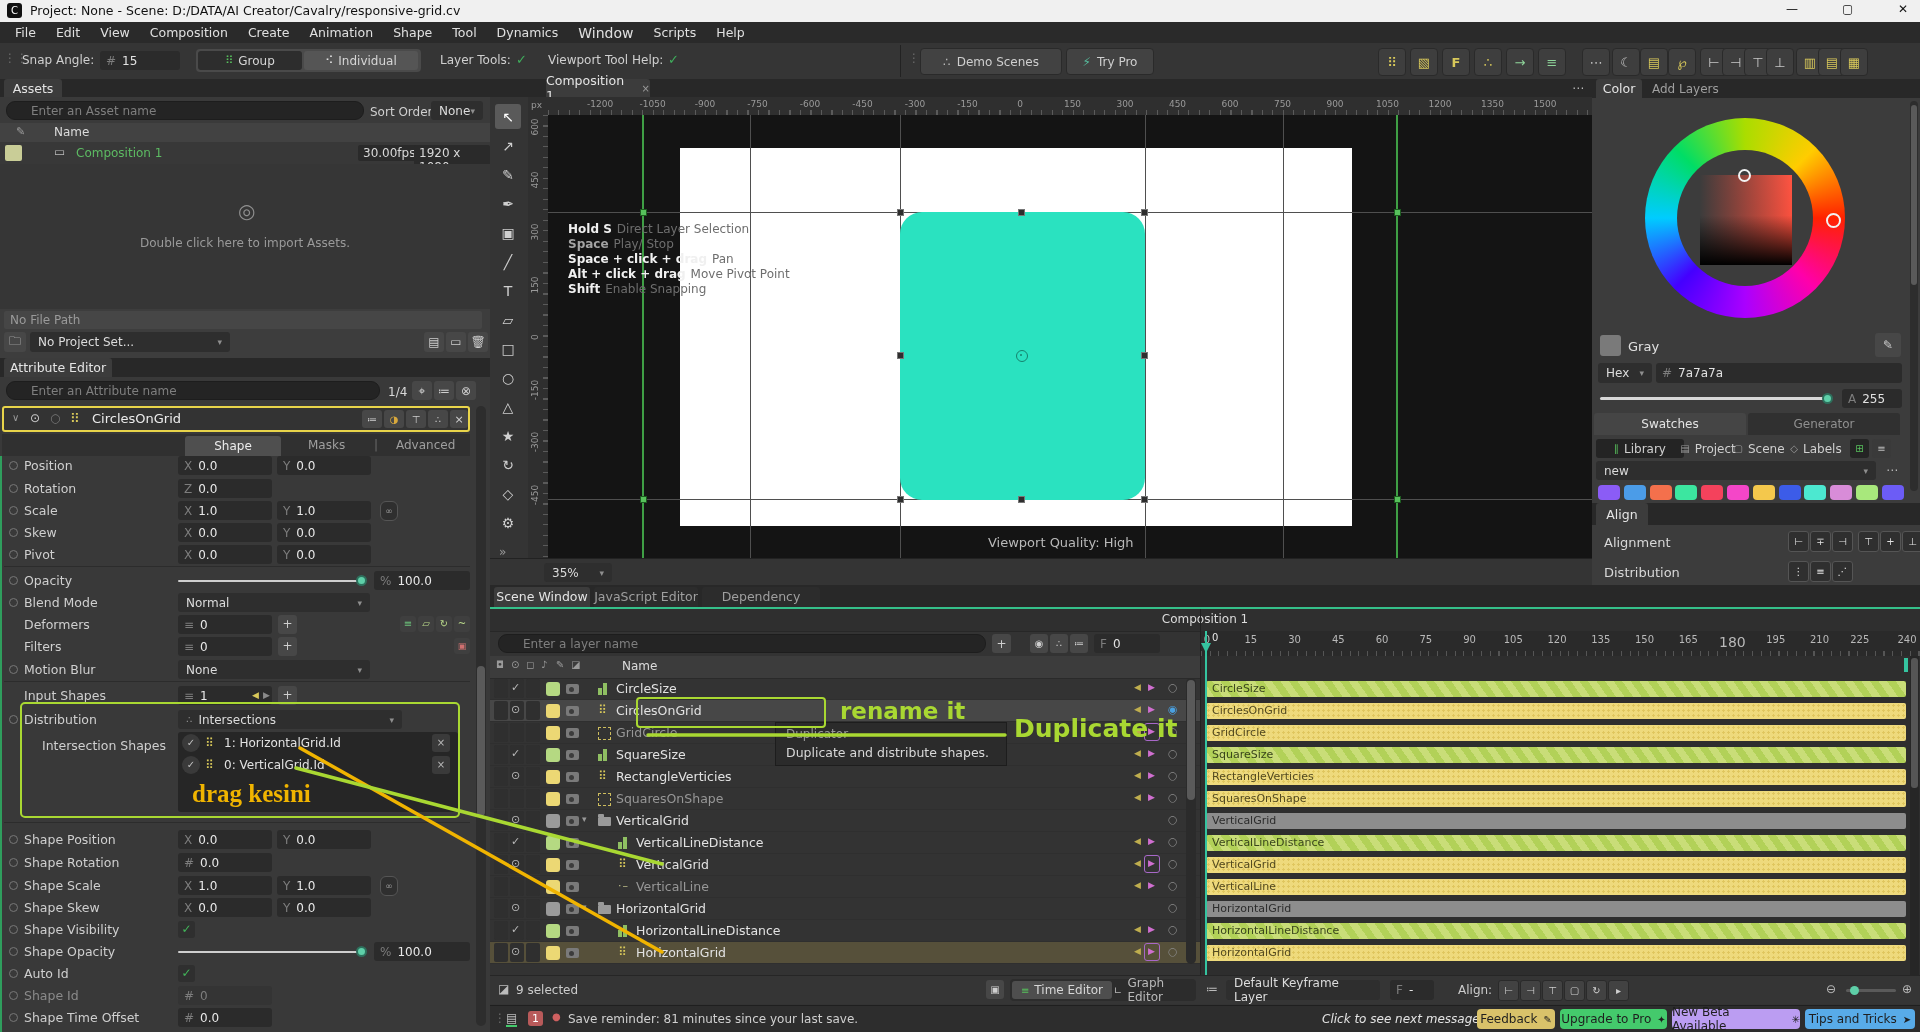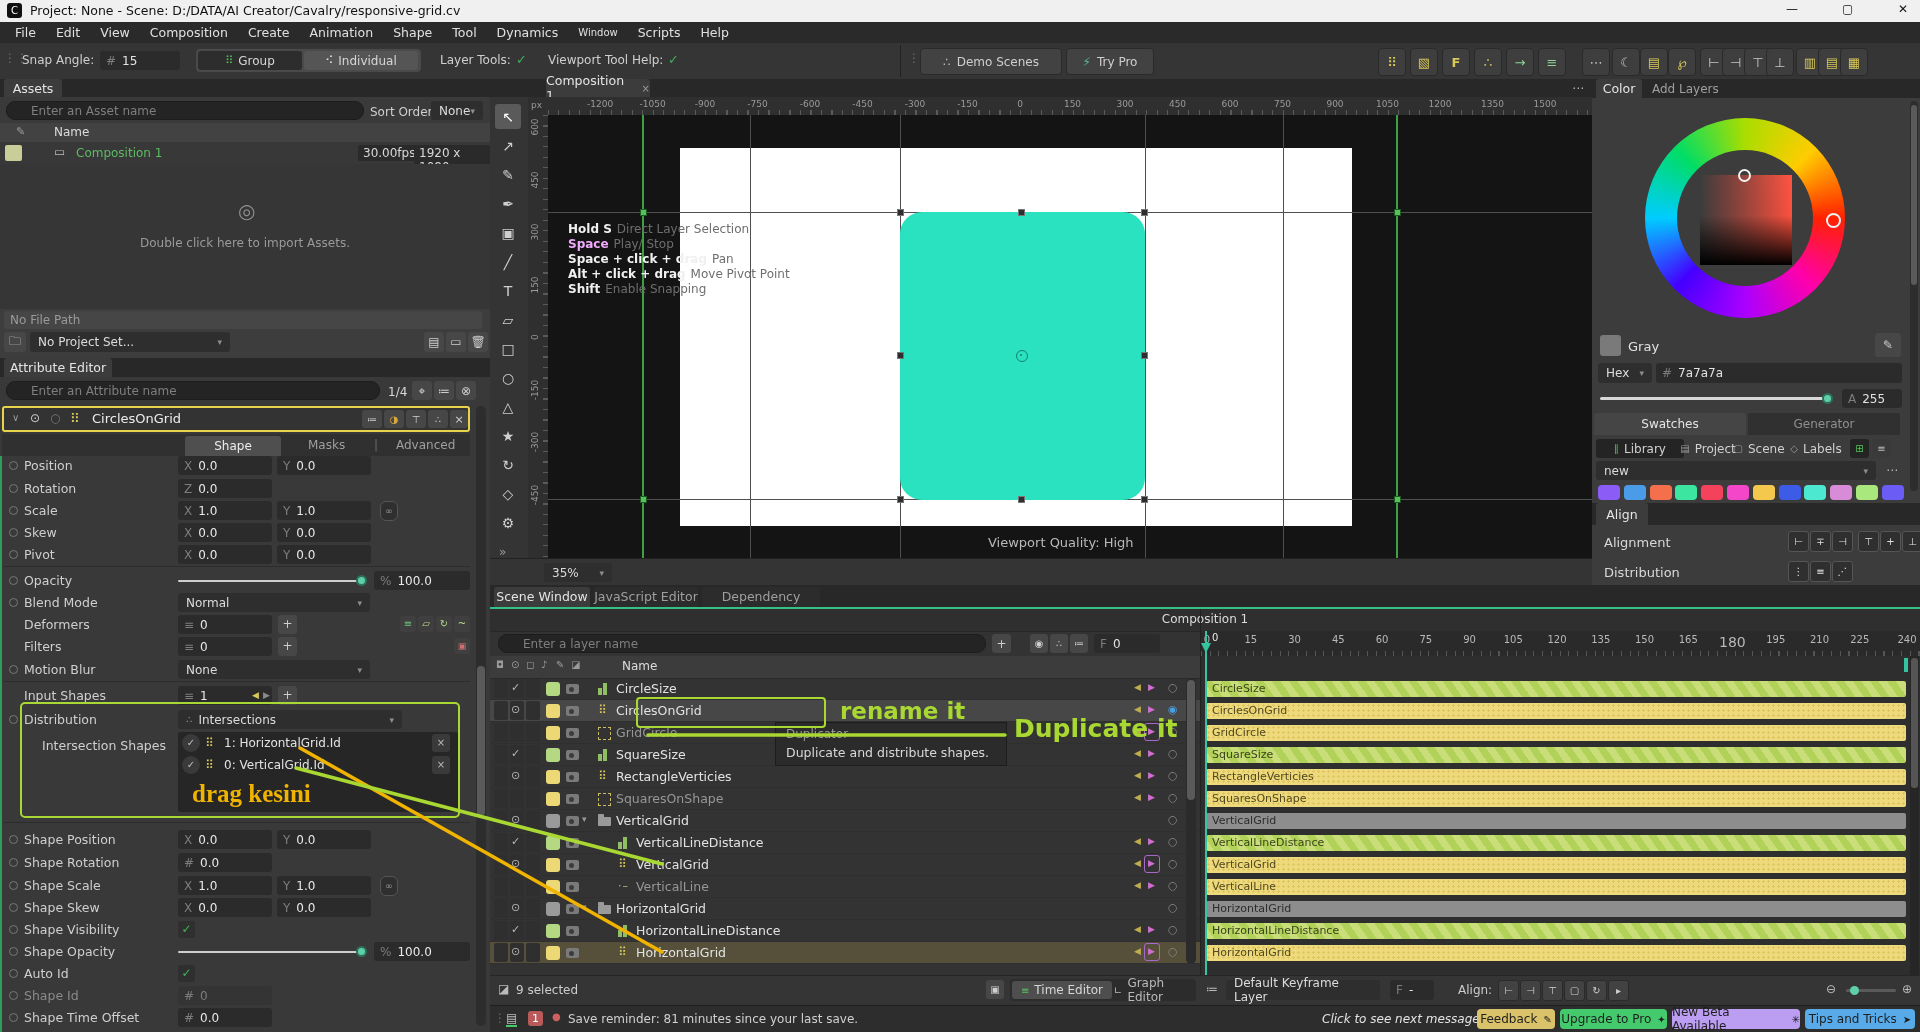--- a/index.html
+++ b/index.html
@@ -62,21 +62,21 @@
   <div id="menubar" class="abs" style="left:0;top:22px;width:1920px;height:21px;background:#2a2a2a;border-bottom:1px solid #1c1c1c;display:flex;align-items:center;padding-left:6px;gap:2px;">
       <div style="position: static; padding: 2px 9px; color: rgb(224, 224, 224); font-size: 12.5px;">File</div>
       <div style="position: static; padding: 2px 9px; color: rgb(224, 224, 224); font-size: 12.5px;">Edit</div>
       <div style="position: static; padding: 2px 9px; color: rgb(224, 224, 224); font-size: 12.5px;">View</div>
       <div style="position: static; padding: 2px 9px; color: rgb(224, 224, 224); font-size: 12.5px;">Composition</div>
       <div style="position: static; padding: 2px 9px; color: rgb(224, 224, 224); font-size: 12.5px;">Create</div>
       <div style="position: static; padding: 2px 9px; color: rgb(224, 224, 224); font-size: 12.5px;">Animation</div>
       <div style="position: static; padding: 2px 9px; color: rgb(224, 224, 224); font-size: 12.5px;">Shape</div>
       <div style="position: static; padding: 2px 9px; color: rgb(224, 224, 224); font-size: 12.5px;">Tool</div>
       <div style="position: static; padding: 2px 9px; color: rgb(224, 224, 224); font-size: 12.5px;">Dynamics</div>
-      <div style="position: static; padding: 2px 9px; color: rgb(224, 224, 224); font-size: 10px;">Window</div>
+      <div style="position: static; padding: 2px 9px; color: rgb(224, 224, 224); font-size: 14px;">Window</div>
       <div style="position: static; padding: 2px 9px; color: rgb(224, 224, 224); font-size: 12.5px;">Scripts</div>
       <div style="position: static; padding: 2px 9px; color: rgb(224, 224, 224); font-size: 12.5px;">Help</div>
     </div>
 
   <div class="abs" style="left:0;top:43px;width:1920px;height:36px;background:#353535;border-bottom:1px solid #1e1e1e;">
     <span class="abs" style="left:4px;top:8px;color:#6a6a6a;">⋮⋮</span>
     <span class="abs" style="left:22px;top:10px;color:#cfcfcf;">Snap Angle:</span>
     <div class="field" style="left:100px;top:8px;width:80px;">
       <span class="pre">#</span>
       <span>15</span>
@@ -264,21 +264,21 @@
       <div class="handle" style="left:593px;top:237px;"></div>
       <div class="handle" style="left:349px;top:381px;"></div>
       <div class="handle" style="left:470px;top:381px;"></div>
       <div class="handle" style="left:593px;top:381px;"></div>
       <div class="abs" style="left:468px;top:235px;width:10px;height:10px;border:1.5px solid #16836e;border-radius:50%;">
         <div style="position:absolute;left:3px;top:3px;width:2px;height:2px;background:#16836e;border-radius:50%;"></div>
       </div>
 
       <div id="help-overlay" class="abs" style="left:20px;top:107px;line-height:15px;font-size:12px;">
           <div style="position: absolute; left: 0px; top: 0px; white-space: nowrap;"><div style="position: static; display: inline; color: rgb(240, 240, 240); font-weight: bold;">Hold S</div><div style="position: static; display: inline; color: rgb(110, 110, 110); margin-left: 5px;">Direct Layer Selection</div></div>
-          <div style="position: absolute; left: 0px; top: 15px; white-space: nowrap;"><div style="position: static; display: inline; color: #f0abfc; font-weight: bold;">Space</div><div style="position: static; display: inline; color: rgb(110, 110, 110); margin-left: 5px;">Play/ Stop</div></div>
+          <div style="position: absolute; left: 0px; top: 15px; white-space: nowrap;"><div style="position: static; display: inline; color: #a3a3a3; font-weight: bold;">Space</div><div style="position: static; display: inline; color: rgb(110, 110, 110); margin-left: 5px;">Play/ Stop</div></div>
           <div style="position: absolute; left: 0px; top: 30px; white-space: nowrap;"><div style="position: static; display: inline; color: rgb(240, 240, 240); font-weight: bold;">Space + click + drag</div><div style="position: static; display: inline; color: rgb(110, 110, 110); margin-left: 5px;">Pan</div></div>
           <div style="position: absolute; left: 0px; top: 45px; white-space: nowrap;"><div style="position: static; display: inline; color: rgb(240, 240, 240); font-weight: bold;">Alt + click + drag</div><div style="position: static; display: inline; color: rgb(110, 110, 110); margin-left: 5px;">Move Pivot Point</div></div>
           <div style="position: absolute; left: 0px; top: 60px; white-space: nowrap;"><div style="position: static; display: inline; color: rgb(240, 240, 240); font-weight: bold;">Shift</div><div style="position: static; display: inline; color: rgb(110, 110, 110); margin-left: 5px;">Enable Snapping</div></div>
         </div>
       <span class="abs" style="left:440px;top:420px;color:#b9b9b9;font-size:13px;">Viewport Quality: High</span>
     </div>
 
     <div class="abs" style="left:0;top:479px;width:1102px;height:27px;background:#343434;border-top:1px solid #222;">
       <div class="ddown" style="left:54px;top:4px;width:68px;">
         <span>35%</span>

